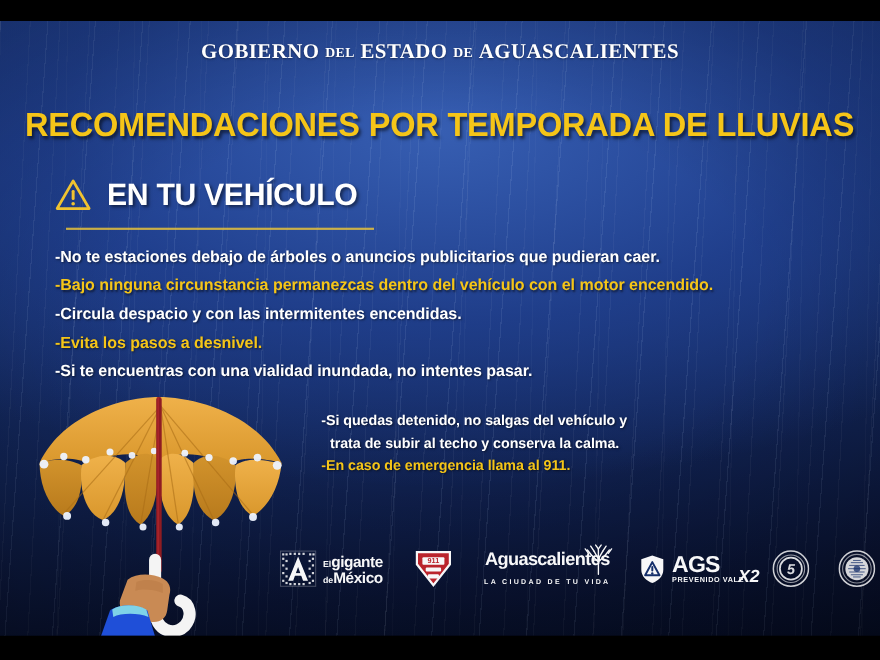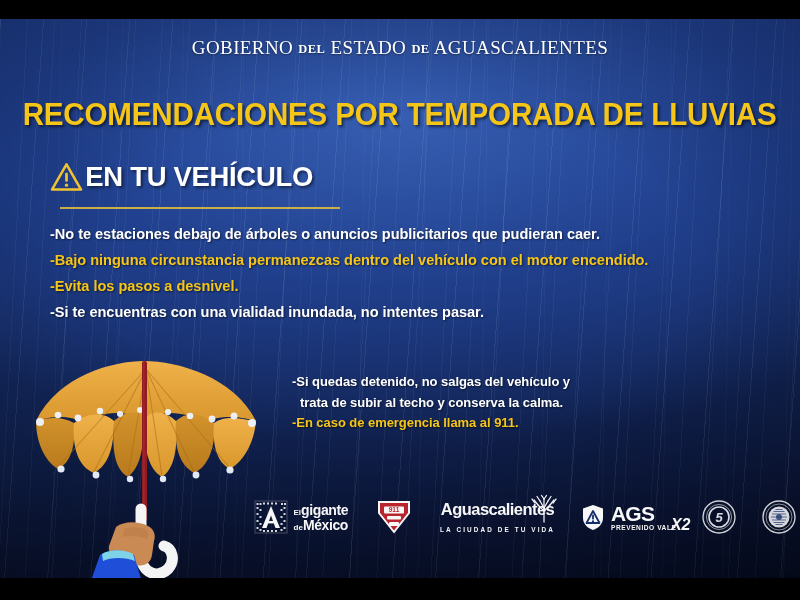--- a/index.html
+++ b/index.html
@@ -27,30 +27,30 @@
   .rain2{position:absolute;inset:0;pointer-events:none;
     background-image:repeating-linear-gradient(94deg, rgba(200,220,255,.09) 0px, rgba(200,220,255,.09) 1px, rgba(0,0,0,0) 1px, rgba(0,0,0,0) 43px);
     mix-blend-mode:screen;}
   .vignette{position:absolute;inset:0;pointer-events:none;
     background:radial-gradient(ellipse 90% 75% at 50% 45%, rgba(0,0,0,0) 40%, rgba(0,0,0,.38) 100%);}
 
   
   .govheader{position:absolute;top:18px;left:0;width:800px;text-align:center;z-index:12;}
   .govheader .gov{font-family:"Liberation Serif",serif;color:#ffffff;font-size:19px;
     letter-spacing:.4px;white-space:nowrap;display:inline-block;text-shadow:0 1px 2px rgba(0,0,0,.45);}
-  .govheader .gov .big{font-size:19px;font-weight:400;}
+  .govheader .gov .big{font-size:19px;font-weight:700;}
   .govheader .gov .sm{font-size:12.5px;font-weight:700;position:relative;top:-1px;}
 
   
   .title{position:absolute;top:78px;left:0;width:800px;text-align:center;z-index:12;}
   .title span{display:inline-block;color:#f5c518;font-size:30.5px;font-weight:900;
     letter-spacing:-.2px;transform:scaleX(.97);text-shadow:2px 2px 3px rgba(0,0,0,.55);white-space:nowrap;}
 
   
-  .section{position:absolute;top:142px;left:50px;z-index:12;display:flex;align-items:center;gap:0;}
+  .section{position:absolute;top:142px;left:50px;z-index:12;display:flex;align-items:center;gap:12px;}
   .section .warn{width:33px;height:30px;flex:none;display:block;}
   .section h2{margin:0;color:#ffffff;font-size:28px;font-weight:900;letter-spacing:-.3px;
     transform:scaleX(.98);text-shadow:2px 2px 3px rgba(0,0,0,.5);white-space:nowrap;}
   .rule{position:absolute;top:188px;left:60px;width:280px;height:1.5px;background:#e8c23a;opacity:.85;z-index:12;}
 
   
   .bullets{position:absolute;top:205px;left:50px;width:730px;z-index:12;}
   .bullets .li{font-size:14.6px;font-weight:700;color:#ffffff;line-height:21.5px;
     margin-bottom:4.5px;white-space:nowrap;text-shadow:1px 1px 2px rgba(0,0,0,.55);letter-spacing:-.05px;}
   .bullets .li.hl{color:#f5c518;}
@@ -127,20 +127,21 @@
         <rect x="15.6" y="11" width="2.8" height="9.5" rx="1.3" fill="#f0c330"></rect>
         <circle cx="17" cy="24" r="1.7" fill="#f0c330"></circle>
       </svg>
       <h2>EN TU VEHÍCULO</h2>
     </div>
     <div class="rule"></div>
 
     <div class="bullets">
       <div class="li"><span>-No te estaciones debajo de árboles o anuncios publicitarios que pudieran caer.</span></div>
       <div class="li hl"><span>-Bajo ninguna circunstancia permanezcas dentro del vehículo con el motor encendido.</span></div>
+      <div class="li"><span>-Circula despacio y con las intermitentes encendidas.</span></div>
       <div class="li hl"><span>-Evita los pasos a desnivel.</span></div>
       <div class="li"><span>-Si te encuentras con una vialidad inundada, no intentes pasar.</span></div>
     </div>
 
     <div class="block2">
       <div class="li">-Si quedas detenido, no salgas del vehículo y</div>
       <div class="li ind">trata de subir al techo y conserva la calma.</div>
       <div class="li hl">-En caso de emergencia llama al 911.</div>
     </div>
 

